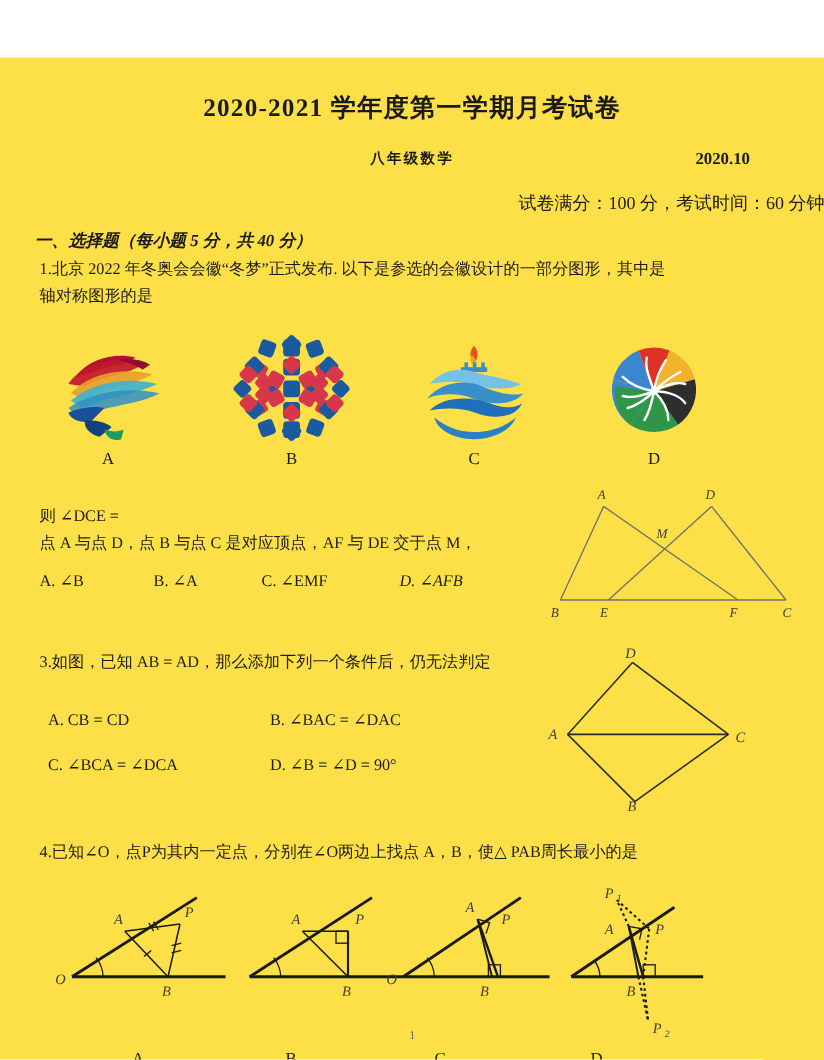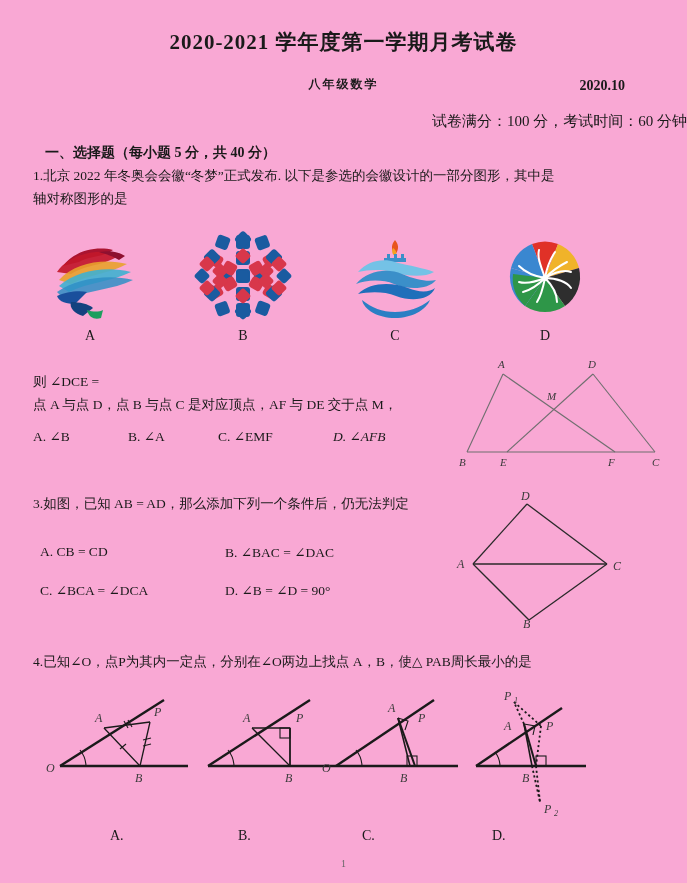--- a/index.html
+++ b/index.html
@@ -11,21 +11,22 @@
     width: 687px;
     height: 883px;
     position: relative;
     font-family: "Liberation Serif", "DejaVu Serif", serif;
     color: #1a1a1a;
     overflow: hidden;
   }
   .page {
     position: absolute;
     inset: 0;
-    background: #f9a8d4;
+    background: #fde047;
+    margin-top: 48px;
   }
 
   
   .doc-title {
     position: absolute;
     top: 28px;
     left: 0;
     width: 687px;
     text-align: center;
     font-size: 21px;
@@ -60,24 +61,25 @@
     top: 112px;
     left: 0;
     width: 687px;
     text-align: right;
     font-size: 15px;
   }
 
   
   .section-head {
     position: absolute;
-    left: 45px;
+    left: 29px;
     top: 144px;
     font-size: 14px;
     font-weight: 700;
+    font-style: italic;
   }
   .q {
     position: absolute;
     font-size: 13.5px;
     line-height: 23px;
   }
   .q-line { white-space: nowrap; }
 
   
   .choices {

